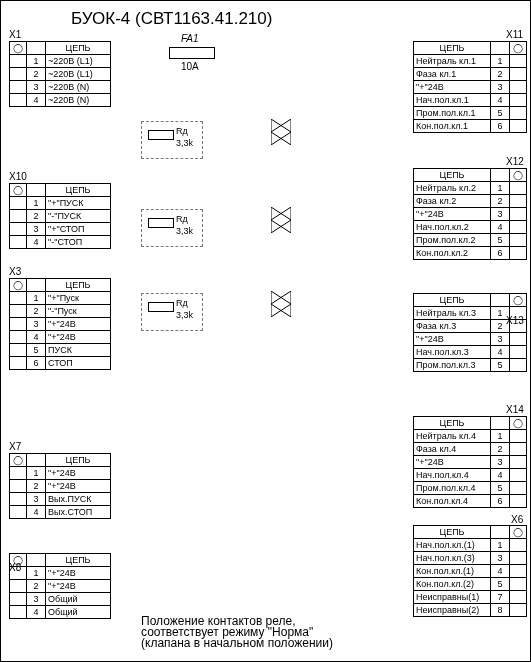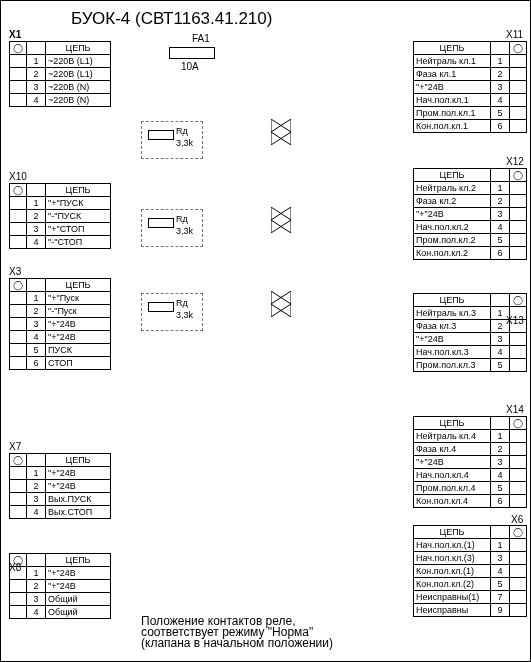--- a/index.html
+++ b/index.html
@@ -76,25 +76,25 @@
     width: 20px; height: 26px;
   }
 </style>
 </head>
 <body>
 
 <div class="canvas">
 
   <div class="title" style="left:70px;top:8px;">БУОК-4 (СВТ1163.41.210)</div>
 
-  <div class="fuse-label" style="left:191px;top:32px;">FA1</div>
+  <div class="fuse-label" style="left:180px;top:32px;font-style:italic;">FA1</div>
   <div class="fuse-box" style="left:168px;top:46px;"></div>
   <div class="fuse-label" style="left:180px;top:60px;">10A</div>
 
-  <div class="conn-label" style="left:8px;top:28px;font-weight:bold;">X1</div>
+  <div class="conn-label" style="left:8px;top:28px;">X1</div>
   <table class="pin-table" style="left:8px;top:40px;">
     <tbody>
         <tr>
           <th class="col-q">◯</th>
           <th class="col-num"></th>
           <th class="col-sig">ЦЕПЬ</th>
         </tr>
     <tr>
           <td class="col-q"></td>
           <td class="col-num">1</td>
@@ -438,22 +438,22 @@
           <td class="col-sig-r">Кон.пол.кл.(2)</td>
           <td class="col-num">5</td>
           <td class="col-q"></td>
         </tr>
     <tr>
           <td class="col-sig-r">Неисправны(1)</td>
           <td class="col-num">7</td>
           <td class="col-q"></td>
         </tr>
     <tr>
-          <td class="col-sig-r">Неисправны</td>
-          <td class="col-num">9</td>
+          <td class="col-sig-r">Неисправны(2)</td>
+          <td class="col-num">8</td>
           <td class="col-q"></td>
         </tr>
   </tbody>
     </table>
 
   <div class="res-box" style="left:140px;top:120px;">
     <div class="res-sym" style="left:6px;top:8px;"></div>
     <div class="res-txt" style="left:34px;top:4px;">Rд</div>
     <div class="res-txt" style="left:34px;top:16px;">3,3k</div>
   </div>

